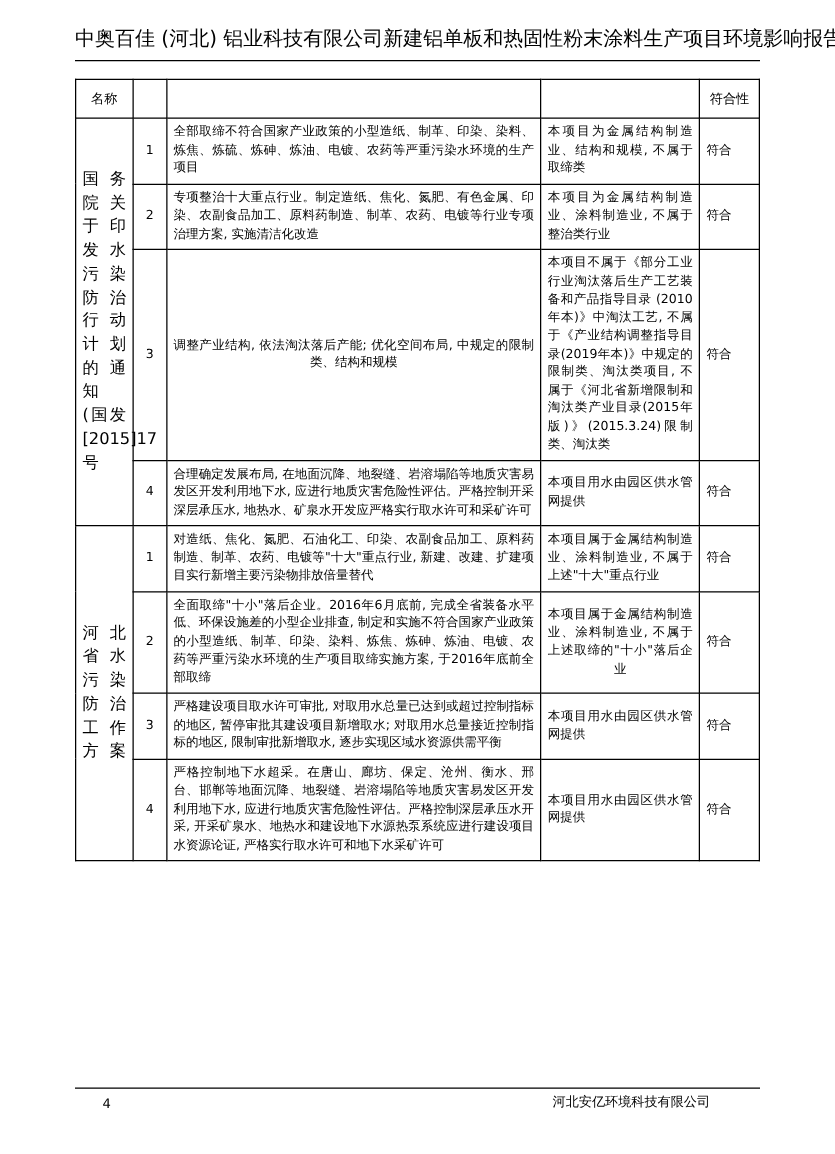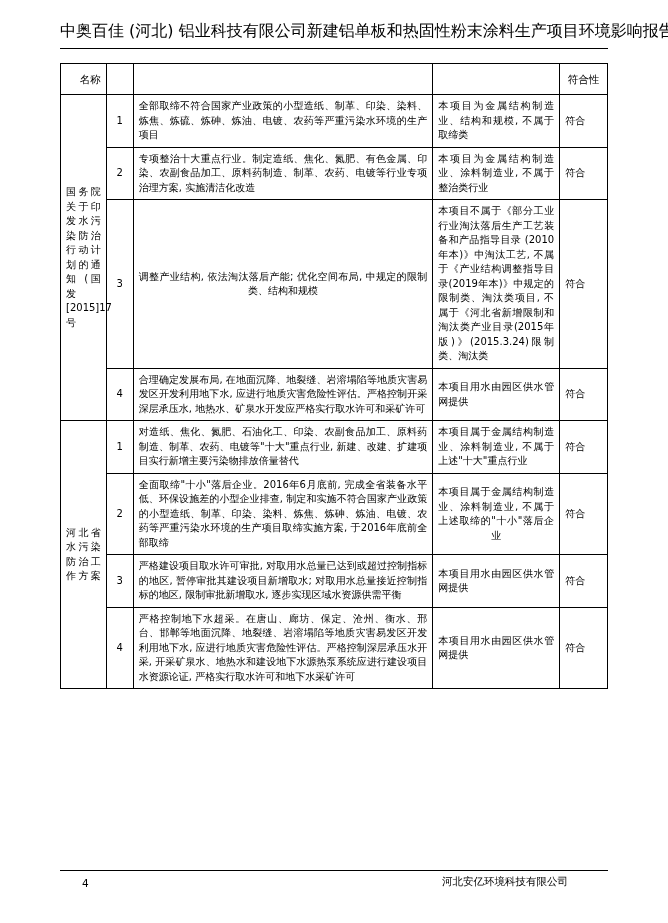--- a/index.html
+++ b/index.html
@@ -48,27 +48,27 @@
   .col-name  { width: 44px; }
   .col-num   { width: 26px; }
   .col-req   { width: 288px; }
   .col-comp  { width: 122px; }
   .col-ok    { width: 46px; }
 
   thead td {
     height: 22px;
     font-size: 10.5px;
   }
-  .th-name { text-align: right; padding-left: 6px; }
+  .th-name { text-align: center; padding-left: 6px; }
   .th-ok   { text-align: center; }
 
   .cell-name {
     text-align: justify;
     text-align-last: justify;
-    font-size: 10px;
+    font-size: 13px;
     line-height: 1.9;
     padding: 4px 6px;
   }
   .cell-num { text-align: center; }
   .cell-req {
     text-align: justify;
     text-align-last: left;
     margin-left: 31px;
   }
   .cell-req.last-center { text-align-last: center; }

